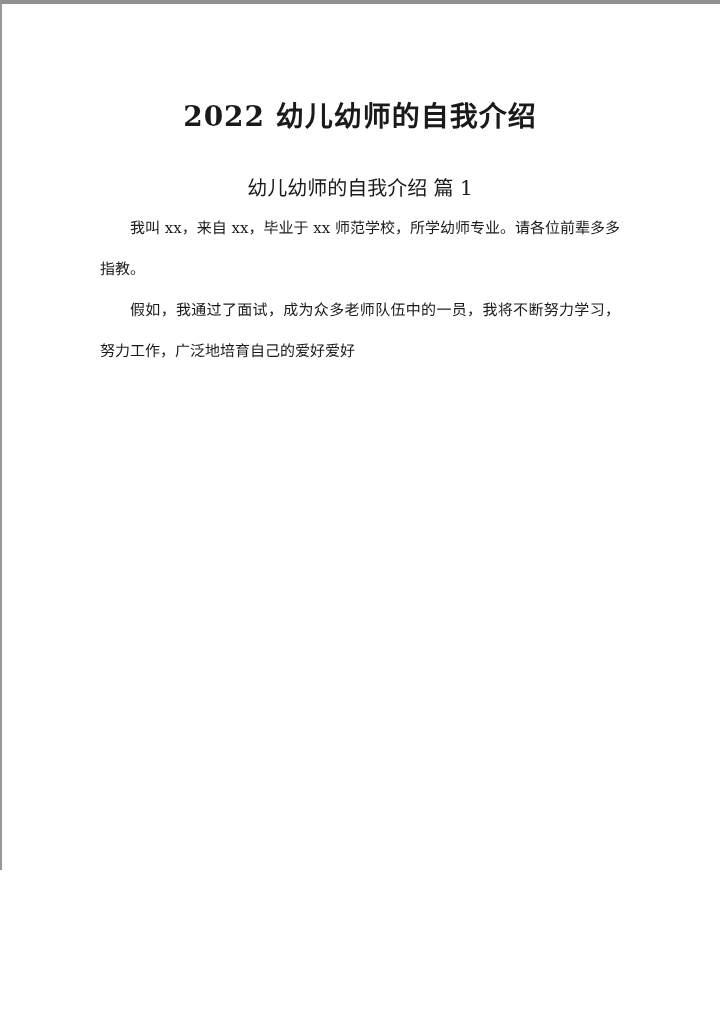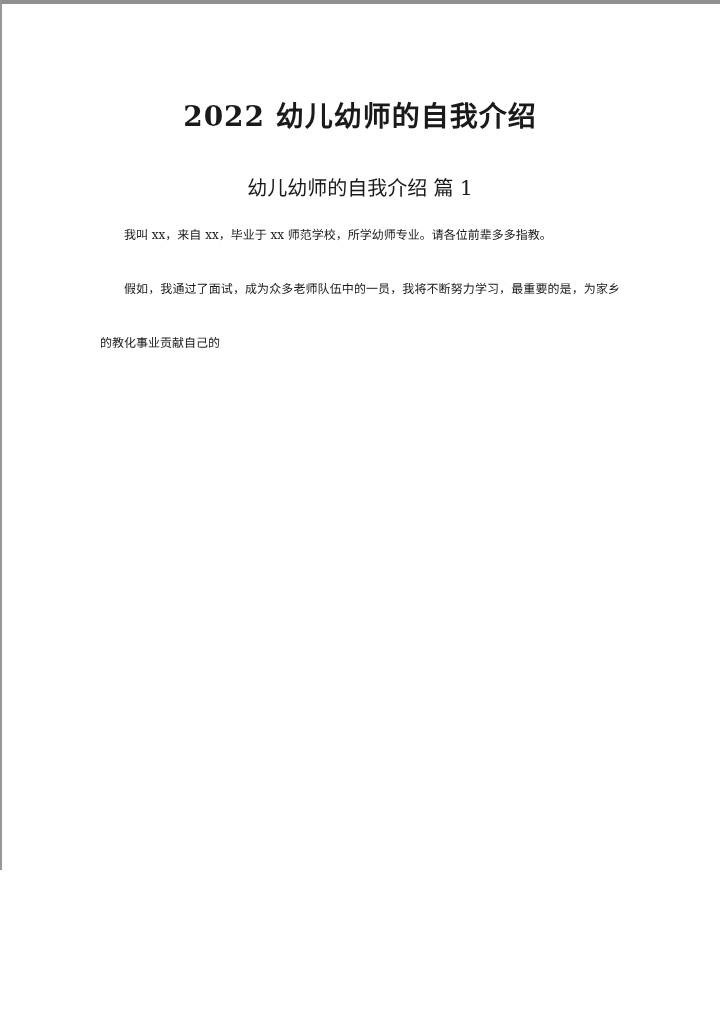--- a/index.html
+++ b/index.html
@@ -29,33 +29,33 @@
     letter-spacing: 1px;
   }
   .doc-subtitle {
     margin: 0;
     font-size: 20px;
     line-height: 40px;
     text-align: center;
   }
   .doc-body p.para {
     margin: 0;
-    font-size: 12px;
-    line-height: 54px;
+    font-size: 15px;
+    line-height: 41px;
     text-align: justify;
     text-justify: inter-ideograph;
     text-indent: 2em;
     word-break: break-all;
   }
 </style>
 </head>
 <body>
 
 <div class="doc-page">
   <h1 class="doc-title">2022 幼儿幼师的自我介绍</h1>
 
   <p class="doc-subtitle">幼儿幼师的自我介绍 篇 1</p>
 
   <div class="doc-body">
       <p class="para">我叫 xx，来自 xx，毕业于 xx 师范学校，所学幼师专业。请各位前辈多多指教。</p>
-      <p class="para">假如，我通过了面试，成为众多老师队伍中的一员，我将不断努力学习，最重要的是，为家乡的教化事业贡献自己的</p>
+      <p class="para">假如，我通过了面试，成为众多老师队伍中的一员，我将不断努力学习，努力工作，广泛地培育自己的爱好爱好</p>
     </div>
 </div>
 
 </body></html>

